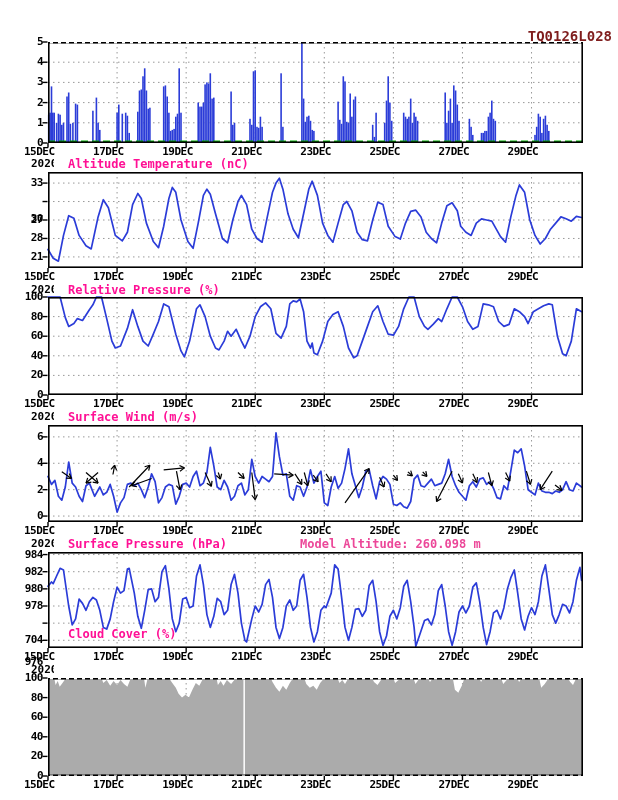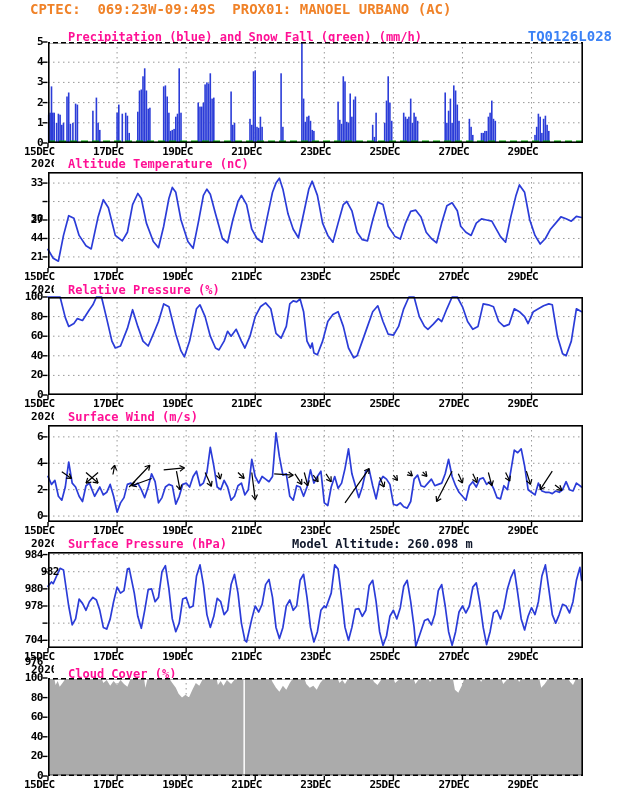--- a/index.html
+++ b/index.html
@@ -13,44 +13,42 @@
   .plot{position:absolute;left:48px;width:535px;overflow:visible;}
   .tick{position:absolute;font-weight:bold;font-size:11px;line-height:12px;color:#000;white-space:pre;}
   .xtick{width:48px;text-align:left;letter-spacing:-0.5px;}
   .ytick{width:43px;text-align:right;letter-spacing:-0.5px;}
 </style>
 </head>
 <body>
 
 <div class="meteogram">
 
-  <div class="hdr" style="top: 2px; left: 30px; color: rgb(240, 130, 40);">CPTEC:  069:23W-09:49S  PROX01: MANOEL URBANO (AC)</div>
-  <div class="ptitle" style="top: 31px; left: 68px; color: rgb(255, 16, 149);">Precipitation (blue) and Snow Fall (green) (mm/h)</div>
-  <div class="hdr hdr-right" style="top: 29px; right: 6px; color: #3b82f6;">TQ0126L028</div>
+  <div class="hdr hdr-right" style="top: 29px; right: 6px; color: #7f1d1d;">TQ0126L028</div>
 
   <div>
     <span class="year-clip" style="top:157px;">2020</span>
     <span class="ptitle" style="top: 158px; left: 68px; color: rgb(255, 16, 149);">Altitude Temperature (nC)</span>
   </div>
   <div>
     <span class="year-clip" style="top:283px;">2020</span>
     <span class="ptitle" style="top: 284px; left: 68px; color: rgb(255, 16, 149);">Relative Pressure (%)</span>
   </div>
   <div>
     <span class="year-clip" style="top:410px;">2020</span>
     <span class="ptitle" style="top: 411px; left: 68px; color: rgb(255, 16, 149);">Surface Wind (m/s)</span>
   </div>
   <div>
     <span class="year-clip" style="top:537px;">2020</span>
     <span class="ptitle" style="top: 538px; left: 68px; color: rgb(255, 16, 149);">Surface Pressure (hPa)</span>
-    <span class="ptitle" style="top: 538px; left: 292px; color: #0f172a;">Model Altitude: 260.098 m</span>
+    <span class="ptitle" style="top: 538px; left: 300px; color: #ec4899;">Model Altitude: 260.098 m</span>
   </div>
   <div>
     <span class="year-clip" style="top:663px;">2020</span>
-    <span class="ptitle" style="top: 668px; left: 68px; color: rgb(255, 16, 149);">Cloud Cover (%)</span>
+    <span class="ptitle" style="top: 628px; left: 68px; color: rgb(255, 16, 149);">Cloud Cover (%)</span>
   </div>
 
   <svg class="plot" style="top:42px;height:101px;" viewBox="0 0 535 101" width="535" height="101">
       <line x1="69.07682375726276" y1="0" x2="69.07682375726276" y2="101" stroke="#999999" stroke-width="1" stroke-dasharray="1.5 3.5"></line>
       <line x1="138.15364751452552" y1="0" x2="138.15364751452552" y2="101" stroke="#999999" stroke-width="1" stroke-dasharray="1.5 3.5"></line>
       <line x1="207.23047127178828" y1="0" x2="207.23047127178828" y2="101" stroke="#999999" stroke-width="1" stroke-dasharray="1.5 3.5"></line>
       <line x1="276.30729502905103" y1="0" x2="276.30729502905103" y2="101" stroke="#999999" stroke-width="1" stroke-dasharray="1.5 3.5"></line>
       <line x1="345.3841187863138" y1="0" x2="345.3841187863138" y2="101" stroke="#999999" stroke-width="1" stroke-dasharray="1.5 3.5"></line>
       <line x1="414.46094254357655" y1="0" x2="414.46094254357655" y2="101" stroke="#999999" stroke-width="1" stroke-dasharray="1.5 3.5"></line>
       <line x1="483.5377663008393" y1="0" x2="483.5377663008393" y2="101" stroke="#999999" stroke-width="1" stroke-dasharray="1.5 3.5"></line>
@@ -460,21 +458,21 @@
       <span class="tick ytick" style="left: 0px; top: 36px;">5</span>
       <span class="tick xtick" style="left: 24px; top: 146px;">15DEC</span>
       <span class="tick xtick" style="left: 93.0768px; top: 146px;">17DEC</span>
       <span class="tick xtick" style="left: 162.154px; top: 146px;">19DEC</span>
       <span class="tick xtick" style="left: 231.23px; top: 146px;">21DEC</span>
       <span class="tick xtick" style="left: 300.307px; top: 146px;">23DEC</span>
       <span class="tick xtick" style="left: 369.384px; top: 146px;">25DEC</span>
       <span class="tick xtick" style="left: 438.461px; top: 146px;">27DEC</span>
       <span class="tick xtick" style="left: 507.538px; top: 146px;">29DEC</span>
       <span class="tick ytick" style="left: 0px; top: 250.923px;">21</span>
-      <span class="tick ytick" style="left: 0px; top: 232.462px;">44</span>
+      <span class="tick ytick" style="left: 0px; top: 232.462px;">28</span>
       <span class="tick ytick" style="left: 0px; top: 214px;">27</span>
       <span class="tick ytick" style="left: 0px; top: 213px;">30</span>
       <span class="tick ytick" style="left: 0px; top: 177.077px;">33</span>
       <span class="tick xtick" style="left: 24px; top: 271px;">15DEC</span>
       <span class="tick xtick" style="left: 93.0768px; top: 271px;">17DEC</span>
       <span class="tick xtick" style="left: 162.154px; top: 271px;">19DEC</span>
       <span class="tick xtick" style="left: 231.23px; top: 271px;">21DEC</span>
       <span class="tick xtick" style="left: 300.307px; top: 271px;">23DEC</span>
       <span class="tick xtick" style="left: 369.384px; top: 271px;">25DEC</span>
       <span class="tick xtick" style="left: 438.461px; top: 271px;">27DEC</span>
@@ -502,21 +500,21 @@
       <span class="tick xtick" style="left: 162.154px; top: 525px;">19DEC</span>
       <span class="tick xtick" style="left: 231.23px; top: 525px;">21DEC</span>
       <span class="tick xtick" style="left: 300.307px; top: 525px;">23DEC</span>
       <span class="tick xtick" style="left: 369.384px; top: 525px;">25DEC</span>
       <span class="tick xtick" style="left: 438.461px; top: 525px;">27DEC</span>
       <span class="tick xtick" style="left: 507.538px; top: 525px;">29DEC</span>
       <span class="tick ytick" style="left: 0px; top: 634.286px;">704</span>
       <span class="tick ytick" style="left: 0px; top: 617.143px; margin-top: 39px;">976</span>
       <span class="tick ytick" style="left: 0px; top: 600px;">978</span>
       <span class="tick ytick" style="left: 0px; top: 582.857px;">980</span>
-      <span class="tick ytick" style="left: 0px; top: 565.714px; padding-left: 16px;">982</span>
+      <span class="tick ytick" style="left: 0px; top: 565.714px;">982</span>
       <span class="tick ytick" style="left: 0px; top: 548.571px;">984</span>
       <span class="tick xtick" style="left: 24px; top: 651px;">15DEC</span>
       <span class="tick xtick" style="left: 93.0768px; top: 651px;">17DEC</span>
       <span class="tick xtick" style="left: 162.154px; top: 651px;">19DEC</span>
       <span class="tick xtick" style="left: 231.23px; top: 651px;">21DEC</span>
       <span class="tick xtick" style="left: 300.307px; top: 651px;">23DEC</span>
       <span class="tick xtick" style="left: 369.384px; top: 651px;">25DEC</span>
       <span class="tick xtick" style="left: 438.461px; top: 651px;">27DEC</span>
       <span class="tick xtick" style="left: 507.538px; top: 651px;">29DEC</span>
       <span class="tick ytick" style="left: 0px; top: 770px;">0</span>

